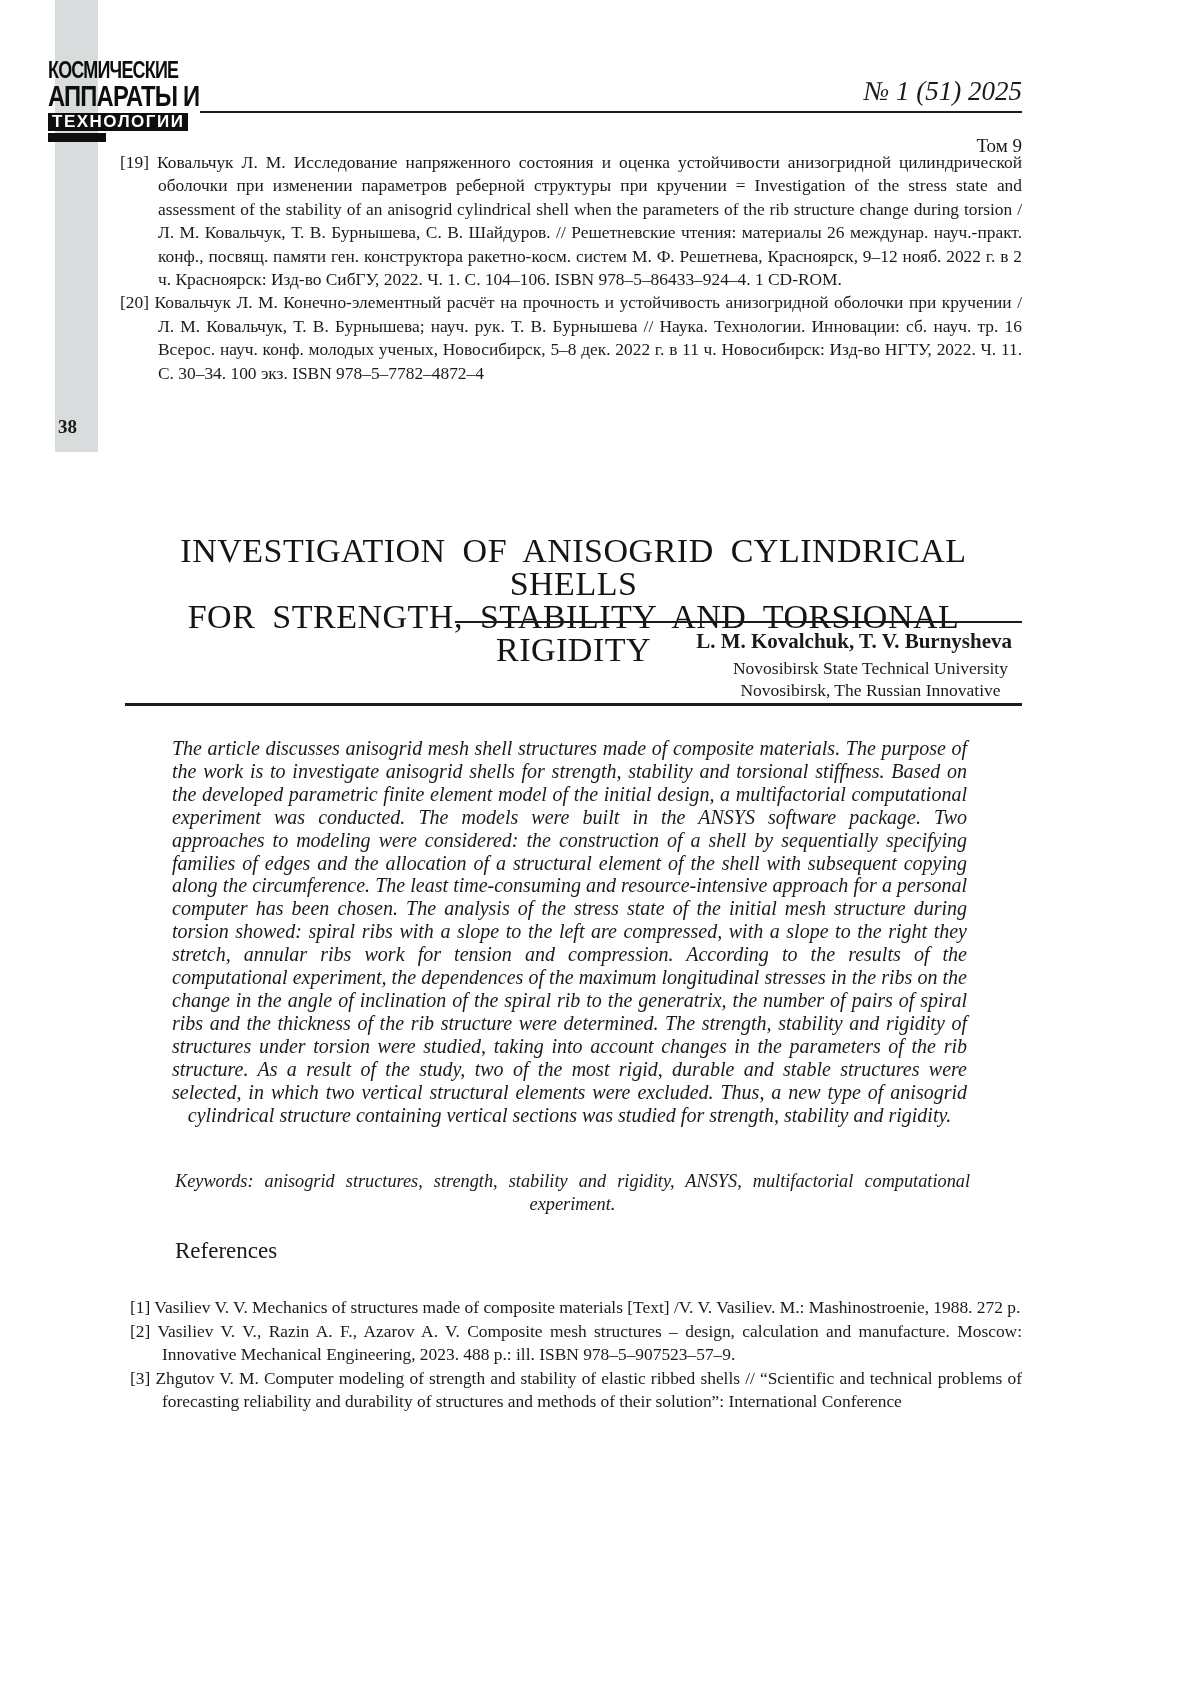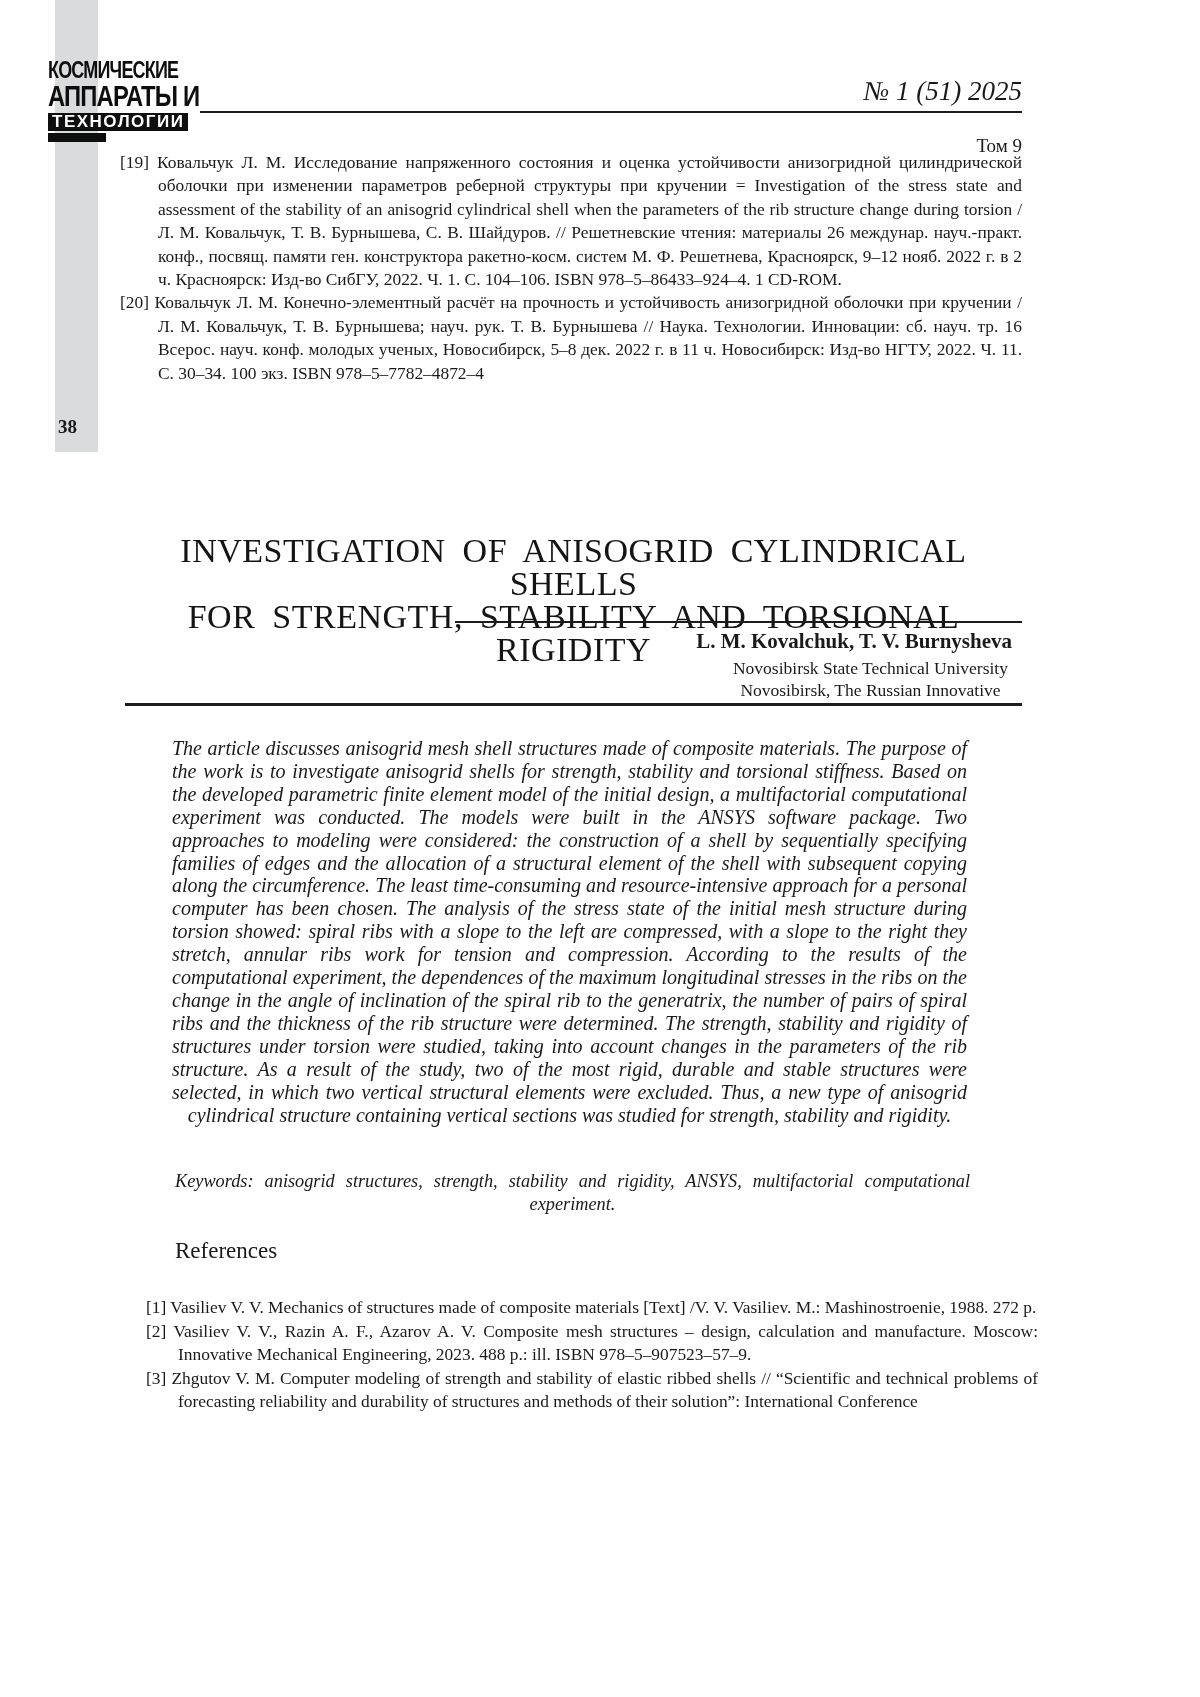--- a/index.html
+++ b/index.html
@@ -175,21 +175,20 @@
   
   .refs-heading {
     position: absolute;
     left: 175px; top: 1238px;
     font-size: 23px;
   }
   .refs-en {
     position: absolute;
     left: 130px; top: 1296px;
     width: 892px;
-    margin-left: 16px;
   }
   .ref-en {
     font-size: 17.4px;
     line-height: 23.5px;
     text-align: justify;
     padding-left: 32px;
     text-indent: -32px;
   }
 </style>
 </head>

